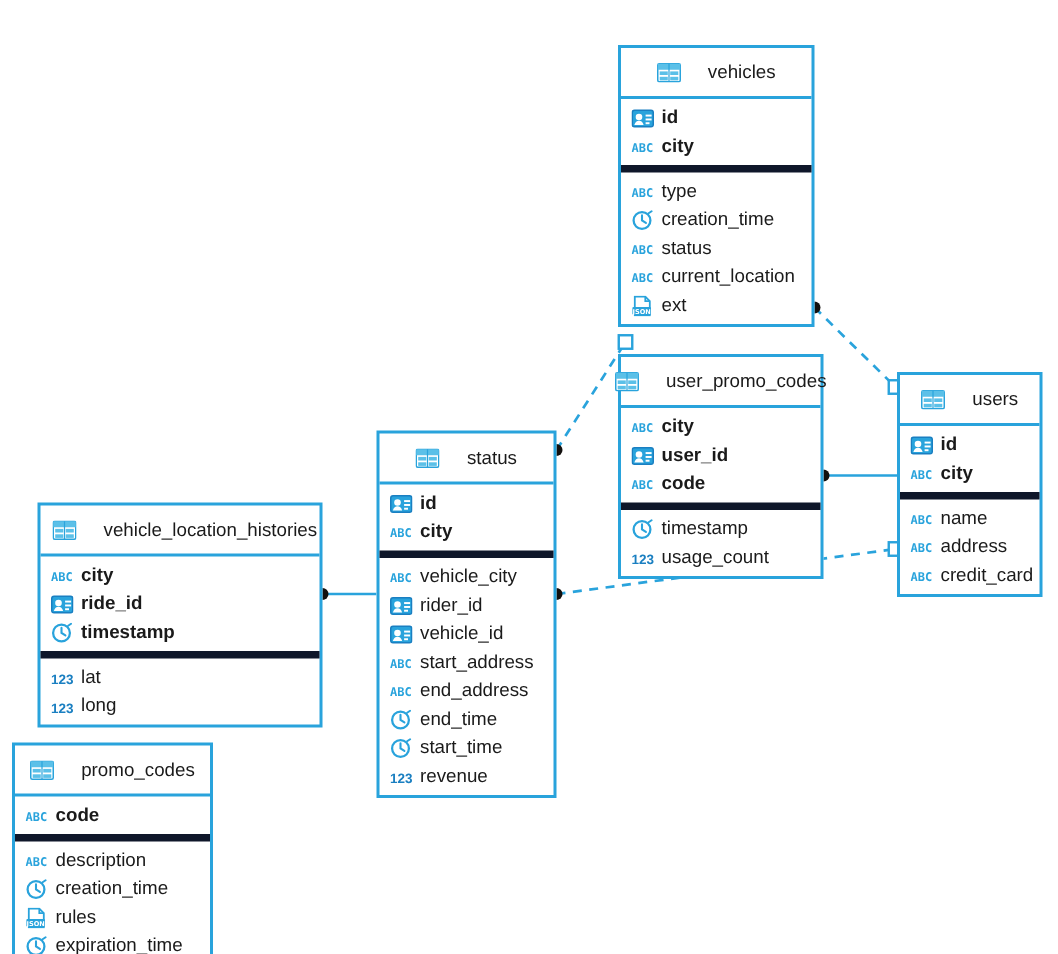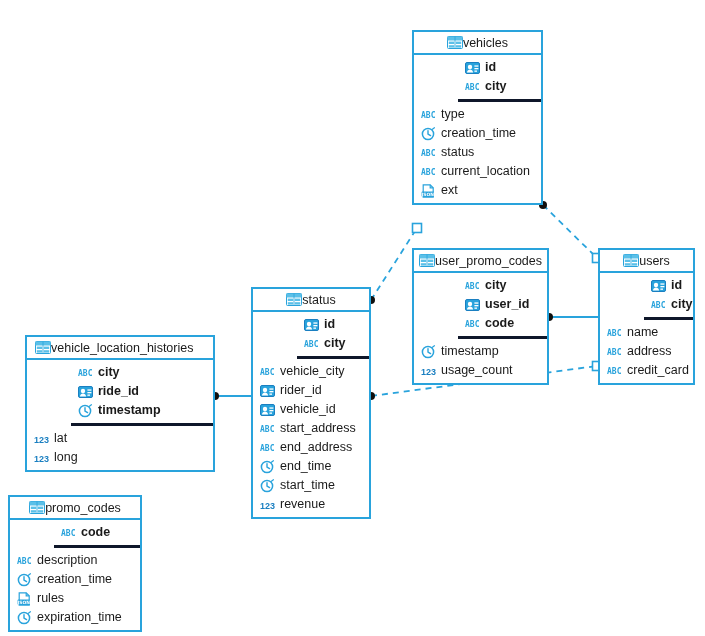--- a/index.html
+++ b/index.html
@@ -32,40 +32,39 @@
     position: absolute;
     background: #ffffff;
     border: 2px solid #29a3dc;
     box-sizing: border-box;
     z-index: 2;
   }
   .entity-title {
     display: flex;
     align-items: center;
     justify-content: center;
-    gap: 0;
-    height: 23px;
+    gap: 18px;
+    height: 34px;
     padding: 0 20px;
     border-bottom: 2px solid #29a3dc;
     box-sizing: border-box;
     font-size: 12.5px;
     color: #1a1a1a;
     white-space: nowrap;
   }
   .entity-title.left {
     justify-content: flex-start;
     padding-left: 8px;
   }
   .section {
     padding: 3px 0 3px 0;
     box-sizing: border-box;
   }
   .section.keys {
-    border-bottom: 3px solid #0f172a;
-    margin-left: 44px;
+    border-bottom: 5px solid #0f172a;
   }
   .field {
     display: flex;
     align-items: center;
     gap: 5px;
     height: 19px;
     padding: 0 6px 0 7px;
     font-size: 12.5px;
     color: #1a1a1a;
     white-space: nowrap;
@@ -197,21 +196,21 @@
               <path d="M2.2 0.8 h7 l3 3 v9.4 h-10 z" fill="#ffffff" stroke="#29a3dc" stroke-width="1.2"></path>
               <path d="M9.2 0.8 v3 h3" fill="none" stroke="#29a3dc" stroke-width="1.2"></path>
               <rect x="0.6" y="7.6" width="12.4" height="5.4" rx="0.8" fill="#29a3dc"></rect>
               <text x="6.8" y="12.1" text-anchor="middle" font-family="'DejaVu Sans', sans-serif" font-size="4.4" font-weight="bold" fill="#ffffff">JSON</text>
             </svg>
           </span>
           <span class="fname">ext</span>
         </div>
       </div>
     </div>
-    <div class="entity" style="left: 412px; top: 248px; width: 137px;">
+    <div class="entity" style="left: 412px; top: 236px; width: 137px;">
       <div class="entity-title">
         <span class="ico ico-table">
           <svg width="16" height="13" viewBox="0 0 16 13">
             <rect x="0.5" y="0.5" width="15" height="12" rx="1" fill="#ffffff" stroke="#29a3dc"></rect>
             <rect x="0.5" y="0.5" width="15" height="4" fill="#5bc0e8"></rect>
             <rect x="1.8" y="5.6" width="5.4" height="2.4" fill="#5bc0e8"></rect>
             <rect x="8.8" y="5.6" width="5.4" height="2.4" fill="#5bc0e8"></rect>
             <rect x="1.8" y="9.2" width="5.4" height="2.4" fill="#5bc0e8"></rect>
             <rect x="8.8" y="9.2" width="5.4" height="2.4" fill="#5bc0e8"></rect>
             <path d="M8 0.5 V12.5" stroke="#29a3dc" stroke-width="0.8"></path>

